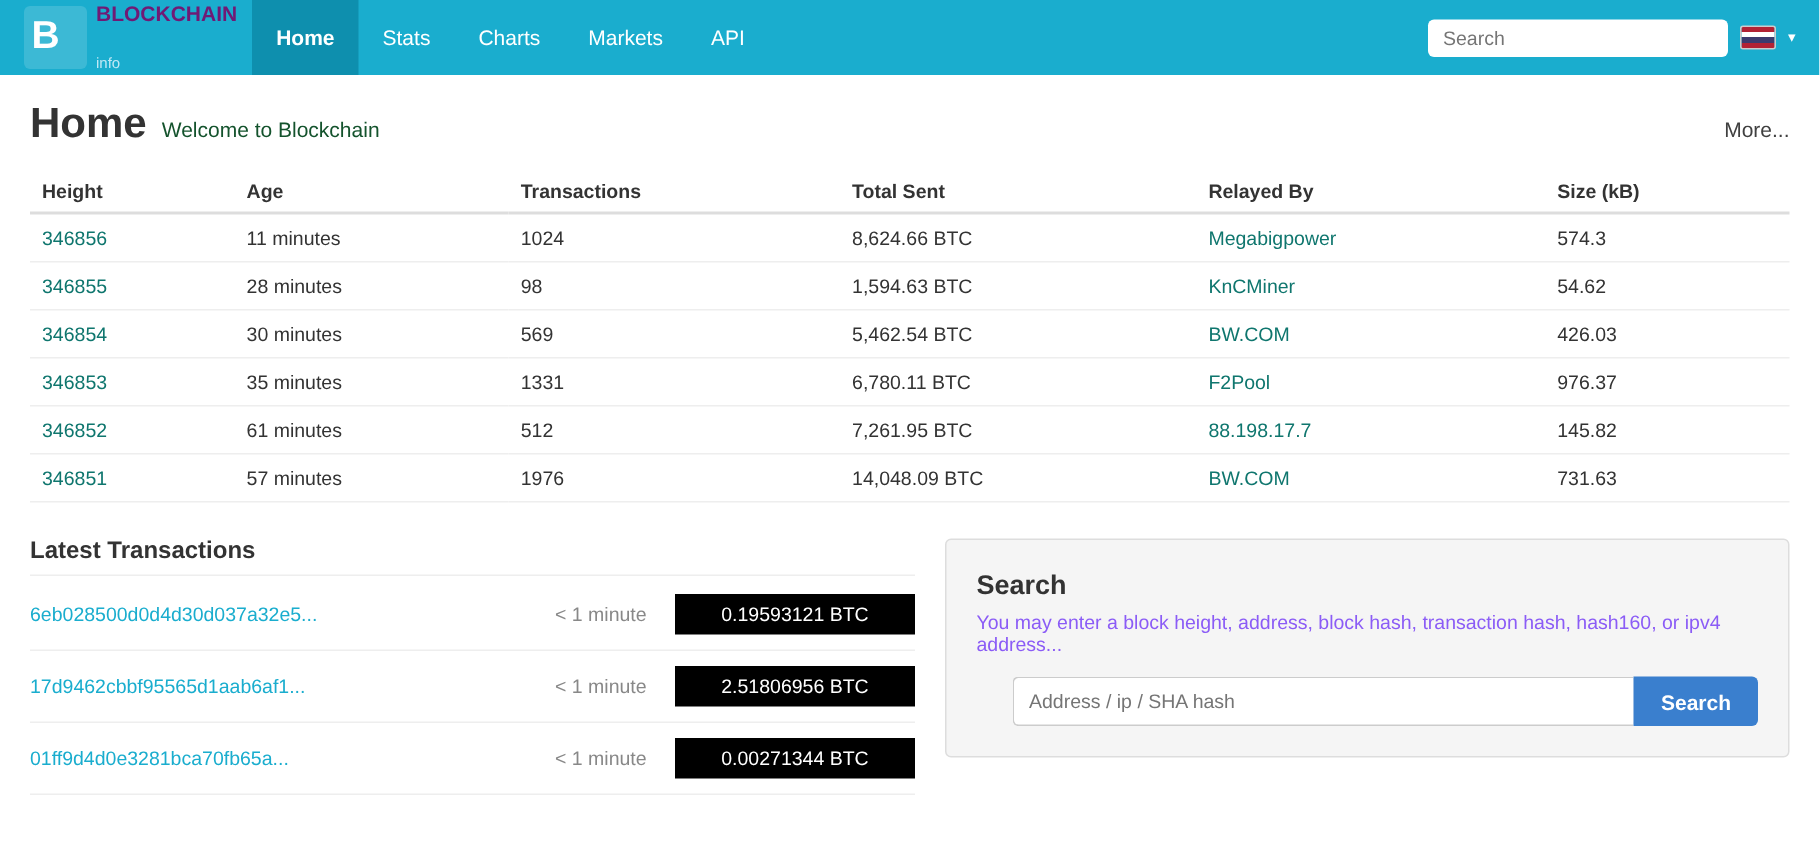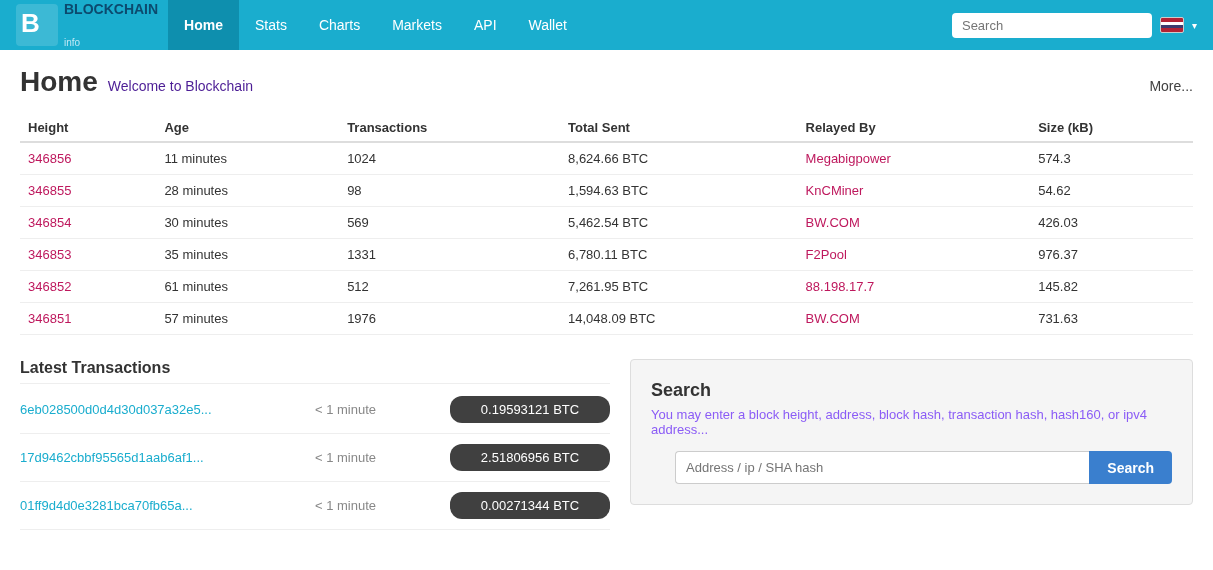--- a/index.html
+++ b/index.html
@@ -69,40 +69,40 @@
 
     
     .page-header {
       display: flex;
       align-items: baseline;
       justify-content: space-between;
       margin-bottom: 16px;
     }
     .page-header-left { display: flex; align-items: baseline; gap: 10px; }
     .page-title { font-size: 28px; font-weight: bold; color: #333; }
-    .page-subtitle { font-size: 14px; color: #4c1d95; }
+    .page-subtitle { font-size: 14px; color: #14532d; }
     .more-link { color: #404040; font-size: 14px; cursor: pointer; text-decoration: none; }
 
     
     .blocks-table { width: 100%; border-collapse: collapse; margin-bottom: 24px; }
     .blocks-table th {
       text-align: left;
       padding: 6px 8px;
       font-weight: bold;
       font-size: 13px;
       color: #333;
       border-bottom: 2px solid #ddd;
     }
     .blocks-table td {
       padding: 8px 8px;
       font-size: 13px;
       border-bottom: 1px solid #eee;
       color: #333;
     }
-    .link-cell { color: #be185d; cursor: pointer; text-decoration: none; }
+    .link-cell { color: #0f766e; cursor: pointer; text-decoration: none; }
 
     
     .bottom-section {
       display: flex;
       gap: 20px;
       align-items: flex-start;
     }
 
     
     .latest-transactions {
@@ -114,47 +114,46 @@
       color: #333;
       margin-bottom: 2px;
       padding-bottom: 6px;
       border-bottom: 1px solid #eee;
     }
     .tx-row {
       display: flex;
       align-items: center;
       padding: 10px 0;
       border-bottom: 1px solid #eee;
-      gap: 11px;
+      gap: 0;
     }
     .tx-hash {
       color: #1aadce;
       flex: 1;
       font-size: 13px;
       cursor: pointer;
       overflow: hidden;
       text-overflow: ellipsis;
       white-space: nowrap;
     }
     .tx-time {
       color: #888;
       font-size: 13px;
       white-space: nowrap;
       min-width: 80px;
     }
     .tx-amount {
-      background: #404040;
+      background: #000000;
       color: #fff;
       padding: 6px 14px;
-      border-radius: 12px;
+      border-radius: 0;
       font-size: 13px;
       white-space: nowrap;
       min-width: 160px;
       text-align: center;
-      margin-left: 44px;
     }
 
     
     .search-box {
       flex: 1;
       background: #f5f5f5;
       border: 1px solid #ddd;
       border-radius: 4px;
       padding: 20px;
     }
@@ -198,32 +197,31 @@
 </head>
 <body>
 
 <nav class="navbar">
   <div class="navbar-brand">
     <svg class="navbar-logo" viewBox="0 0 42 42">
       <rect width="42" height="42" rx="4" fill="#fff" opacity="0.15"></rect>
       <text x="5" y="28" font-size="26" font-weight="bold" fill="#fff">B</text>
     </svg>
     <div>
-      <div style="color:#0c4a6e;font-weight:bold;font-size:14px;line-height:1.1;">BLOCKCHAIN</div>
+      <div style="color:#701a75;font-weight:bold;font-size:14px;line-height:1.1;">BLOCKCHAIN</div>
       <div style="color:#c0e8f5;font-size:10px;margin-top:20px;">info</div>
     </div>
   </div>
 
   <div class="navbar-nav">
     <a class="nav-item active">Home</a>
     <a class="nav-item">Stats</a>
     <a class="nav-item">Charts</a>
     <a class="nav-item">Markets</a>
     <a class="nav-item">API</a>
-    <a class="nav-item">Wallet</a>
   </div>
 
   <div class="navbar-search">
     <input type="text" placeholder="Search" style="">
     <span class="flag-icon"></span>
     <span style="color:#fff;font-size:10px;">▾</span>
   </div>
 </nav>
 
 <div class="main">

